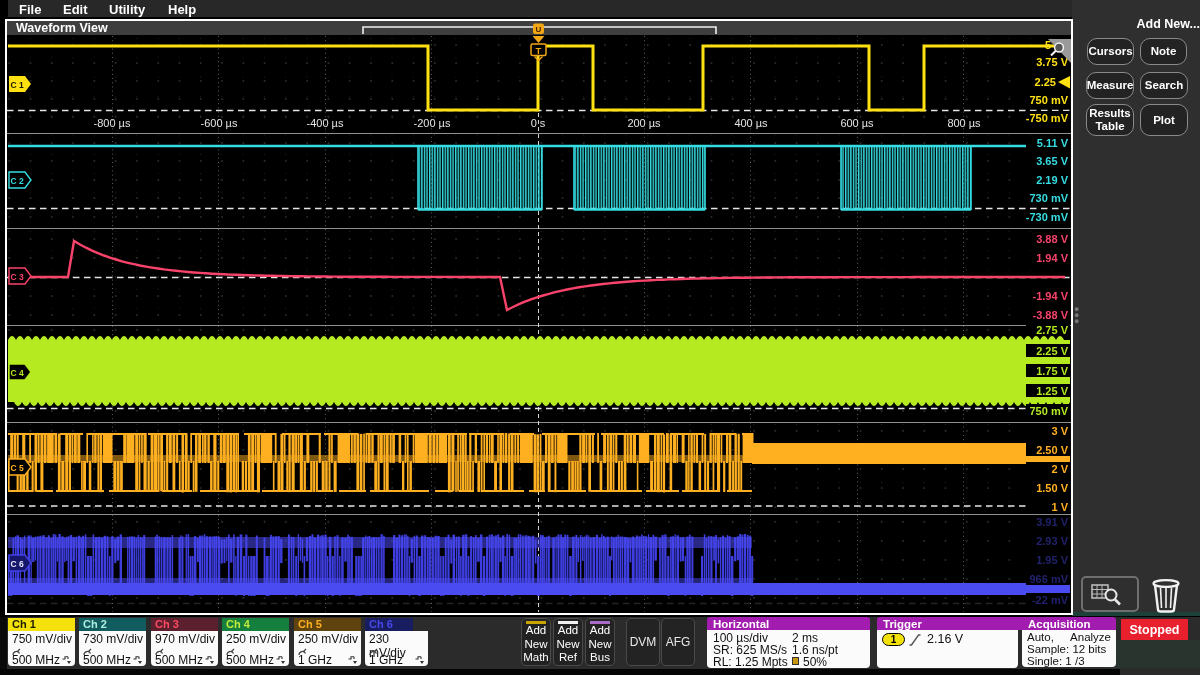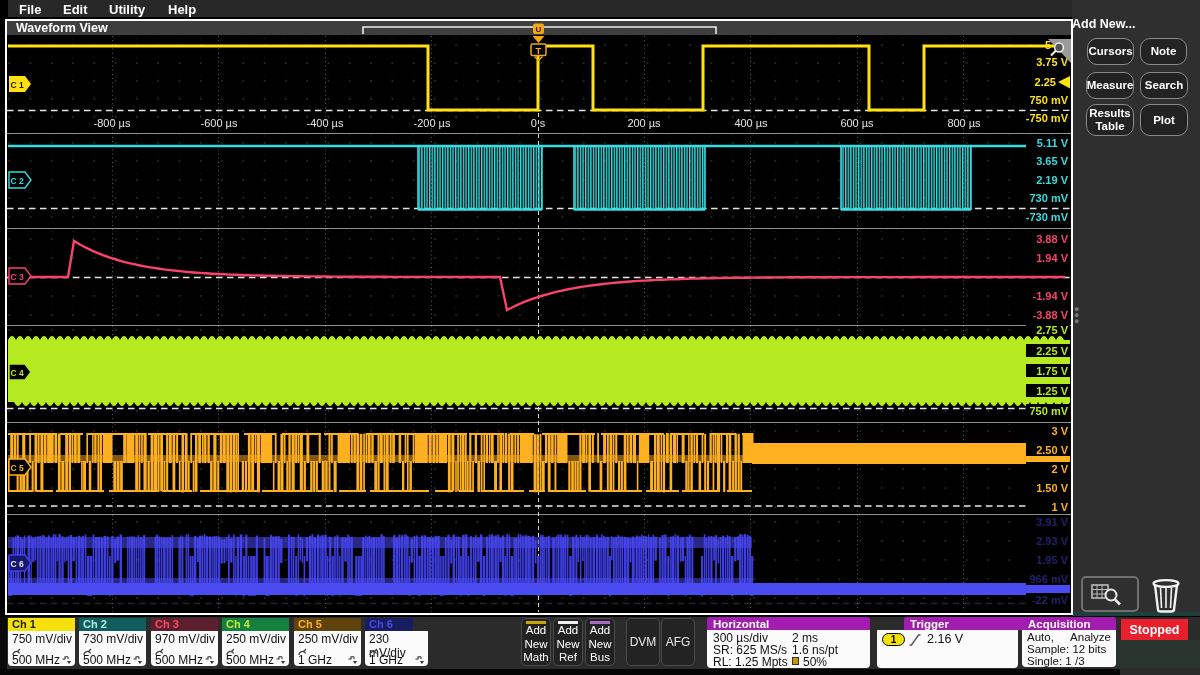--- a/index.html
+++ b/index.html
@@ -7,21 +7,21 @@
 .bod{position:absolute;background:#fbfbfb;color:#111;font-size:12.5px;border-radius:0 0 4px 4px}
 </style></head><body>
 <div style="position:absolute;left:0;top:0;width:1072px;height:17px;background:#282828"></div>
 <div style="position:absolute;left:0;top:0;width:8px;height:19px;background:#000"></div>
 <div style="position:absolute;left:19px;top:2px;font-size:13px;font-weight:bold;color:#fff">File</div>
 <div style="position:absolute;left:63px;top:2px;font-size:13px;font-weight:bold;color:#fff">Edit</div>
 <div style="position:absolute;left:109px;top:2px;font-size:13px;font-weight:bold;color:#fff">Utility</div>
 <div style="position:absolute;left:168px;top:2px;font-size:13px;font-weight:bold;color:#fff">Help</div>
 <div style="position:absolute;left:1072px;top:0;width:128px;height:613px;background:#2f2f2f"></div>
 <div style="position:absolute;left:1072px;top:612px;width:128px;height:4px;background:#1d4038"></div>
-<div style="position:absolute;left:1072px;top:17px;width:128px;height:16px;color:#fff;font-weight:bold;font-size:12.5px;text-align:left">Add New...</div>
+<div style="position:absolute;left:1072px;top:17px;width:128px;height:16px;color:#fff;font-weight:bold;font-size:12.5px;text-align:right">Add New...</div>
 <div class="btn" style="left:1087px;top:38px;width:47px;height:27px">Cursors</div>
 <div class="btn" style="left:1140px;top:38px;width:47px;height:27px">Note</div>
 <div class="btn" style="left:1086px;top:72px;width:48px;height:27px">Measure</div>
 <div class="btn" style="left:1140px;top:72px;width:48px;height:27px">Search</div>
 <div class="btn" style="left:1086px;top:104px;width:48px;height:32px">Results<br>Table</div>
 <div class="btn" style="left:1140px;top:104px;width:48px;height:32px">Plot</div>
 <div style="position:absolute;left:1074px;top:306px;width:4px;height:20px;color:#777;font-size:9px;line-height:6px">●<br>●<br>●</div>
 <svg style="position:absolute;left:1080px;top:574px" width="110" height="40" viewBox="0 0 110 40">
 <rect x="2" y="3" width="56" height="34" rx="4" fill="none" stroke="#6f6f6f" stroke-width="2"></rect>
 <rect x="12" y="11" width="16" height="13" fill="none" stroke="#bbb" stroke-width="1.6"></rect>
@@ -890,29 +890,29 @@
 <div style="position:absolute;left:521px;top:618px;width:30px;height:48px;background:#222;border:1px solid #4a4a4a;border-radius:5px;color:#fff;font-size:11.5px;line-height:13.5px;text-align:center;padding-top:5px">Add<br>New<br>Math</div>
 <div style="position:absolute;left:526px;top:621px;width:20px;height:2.5px;background:#c8a400"></div>
 <div style="position:absolute;left:553px;top:618px;width:30px;height:48px;background:#222;border:1px solid #4a4a4a;border-radius:5px;color:#fff;font-size:11.5px;line-height:13.5px;text-align:center;padding-top:5px">Add<br>New<br>Ref</div>
 <div style="position:absolute;left:558px;top:621px;width:20px;height:2.5px;background:#f0f0f0"></div>
 <div style="position:absolute;left:585px;top:618px;width:30px;height:48px;background:#222;border:1px solid #4a4a4a;border-radius:5px;color:#fff;font-size:11.5px;line-height:13.5px;text-align:center;padding-top:5px">Add<br>New<br>Bus</div>
 <div style="position:absolute;left:590px;top:621px;width:20px;height:2.5px;background:#a86bc8"></div>
 <div style="position:absolute;left:626px;top:618px;width:34px;height:48px;background:#232323;border:1px solid #4a4a4a;border-radius:5px;color:#e8e8e8;font-size:12px;display:flex;align-items:center;justify-content:center">DVM</div>
 <div style="position:absolute;left:661px;top:618px;width:34px;height:48px;background:#232323;border:1px solid #4a4a4a;border-radius:5px;color:#e8e8e8;font-size:12px;display:flex;align-items:center;justify-content:center">AFG</div>
 <div class="hdr" style="left:707px;top:617px;width:163px;height:13px">Horizontal</div>
 <div class="bod" style="left:707px;top:630px;width:163px;height:38px;font-size:12px">
-    <div style="position:absolute;left:6px;top:1px">300 µs/div</div>
+    <div style="position:absolute;left:6px;top:1px">100 µs/div</div>
     <div style="position:absolute;left:85px;top:1px">2 ms</div>
     <div style="position:absolute;left:6px;top:13px">SR: 625 MS/s</div>
     <div style="position:absolute;left:85px;top:13px">1.6 ns/pt</div>
     <div style="position:absolute;left:6px;top:25px">RL: 1.25 Mpts</div>
     <div style="position:absolute;left:85px;top:27px;width:7px;height:8px;background:#c8960c;border:1px solid #333"></div>
     <div style="position:absolute;left:96px;top:25px">50%</div>
   </div>
-<div class="hdr" style="left:904px;top:617px;width:161px;height:13px">Trigger</div>
+<div class="hdr" style="left:877px;top:617px;width:161px;height:13px">Trigger</div>
 <div class="bod" style="left:877px;top:630px;width:141px;height:38px">
     <div style="position:absolute;left:5px;top:3px;width:23px;height:13px;background:#f2e20a;border:1.6px solid #000;border-radius:7px;color:#000;font-size:10px;font-weight:bold;text-align:center;line-height:11px">1</div>
     <svg style="position:absolute;left:32px;top:3px" width="12" height="14" viewBox="0 0 12 14">
       <path d="M0.5,12 H2.5 L9.5,2 H11.5" stroke="#555" stroke-width="1.4" fill="none"></path>
     </svg>
     <div style="position:absolute;left:50px;top:2px;font-size:12.5px">2.16 V</div>
   </div>
 <div class="hdr" style="left:1022px;top:617px;width:94px;height:13px">Acquisition</div>
 <div class="bod" style="left:1022px;top:630px;width:94px;height:37px">
     <div style="position:absolute;left:5px;top:1px;font-size:11.5px">Auto,</div>

